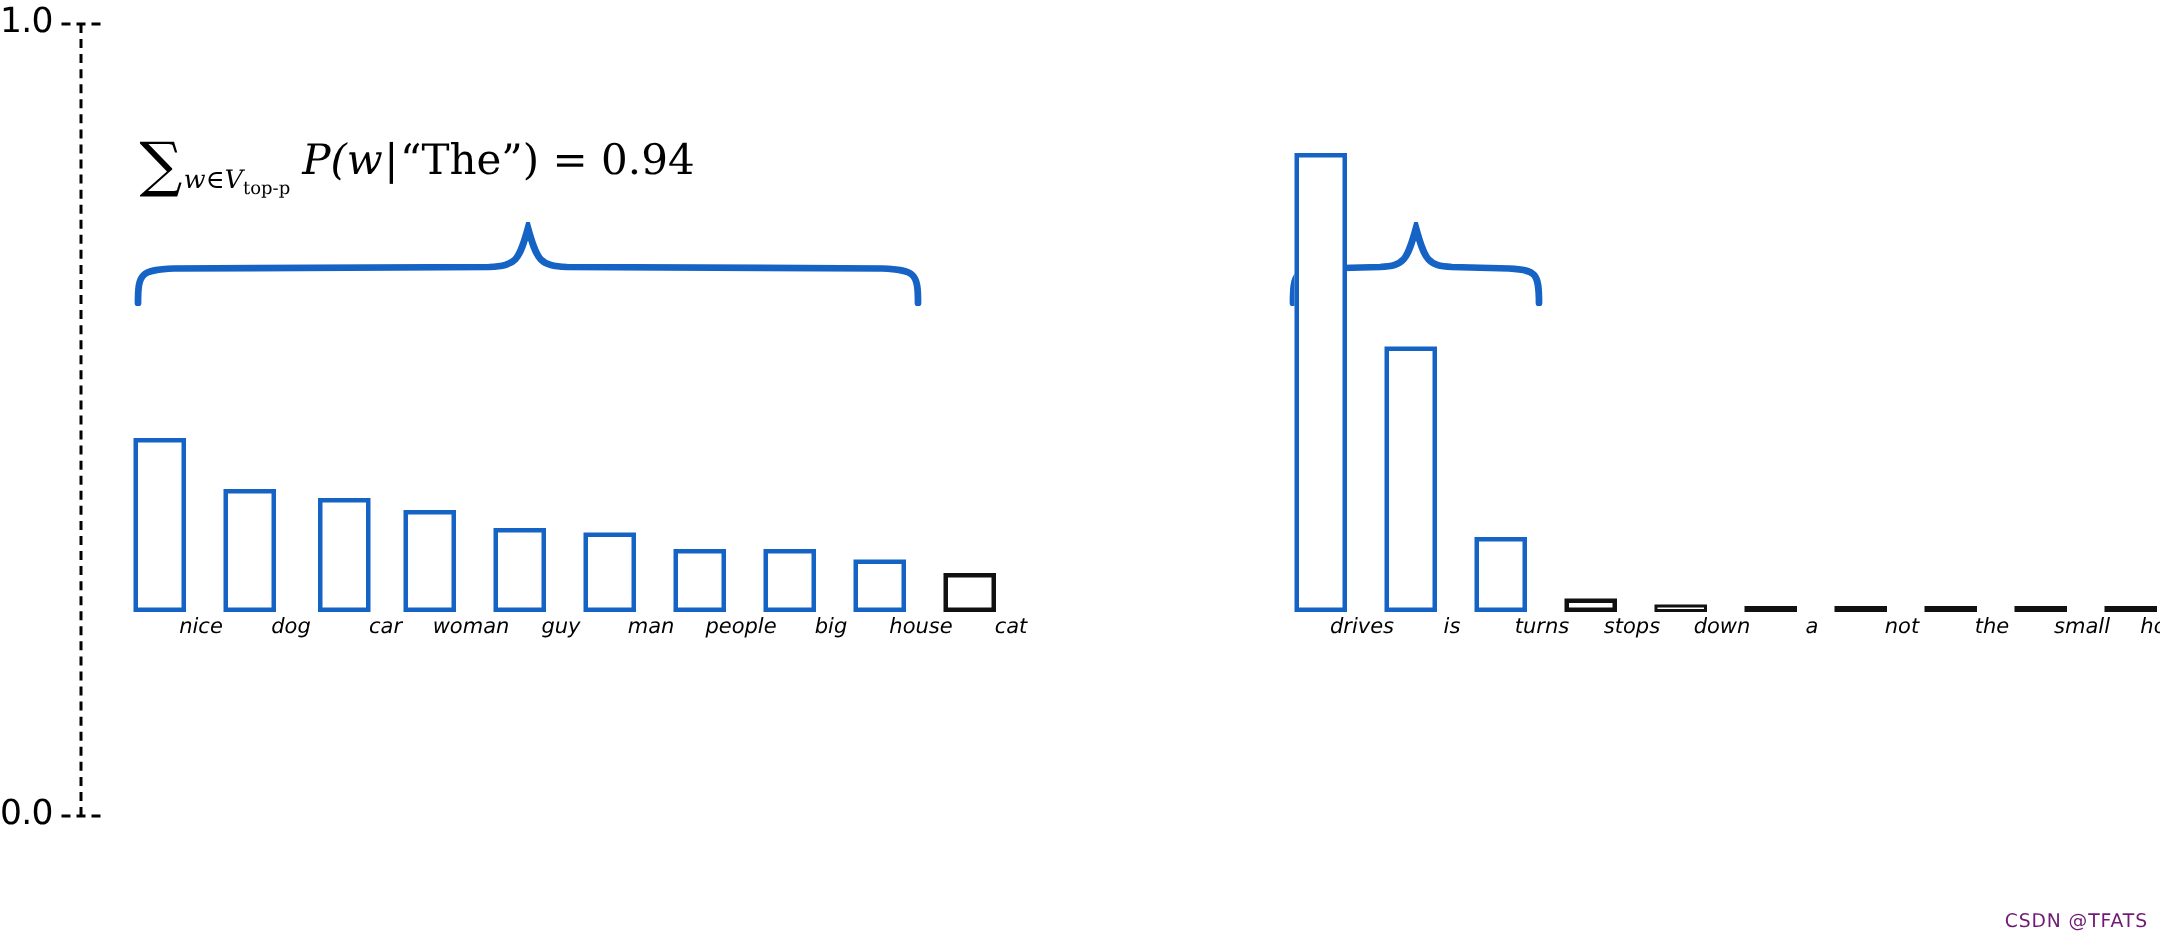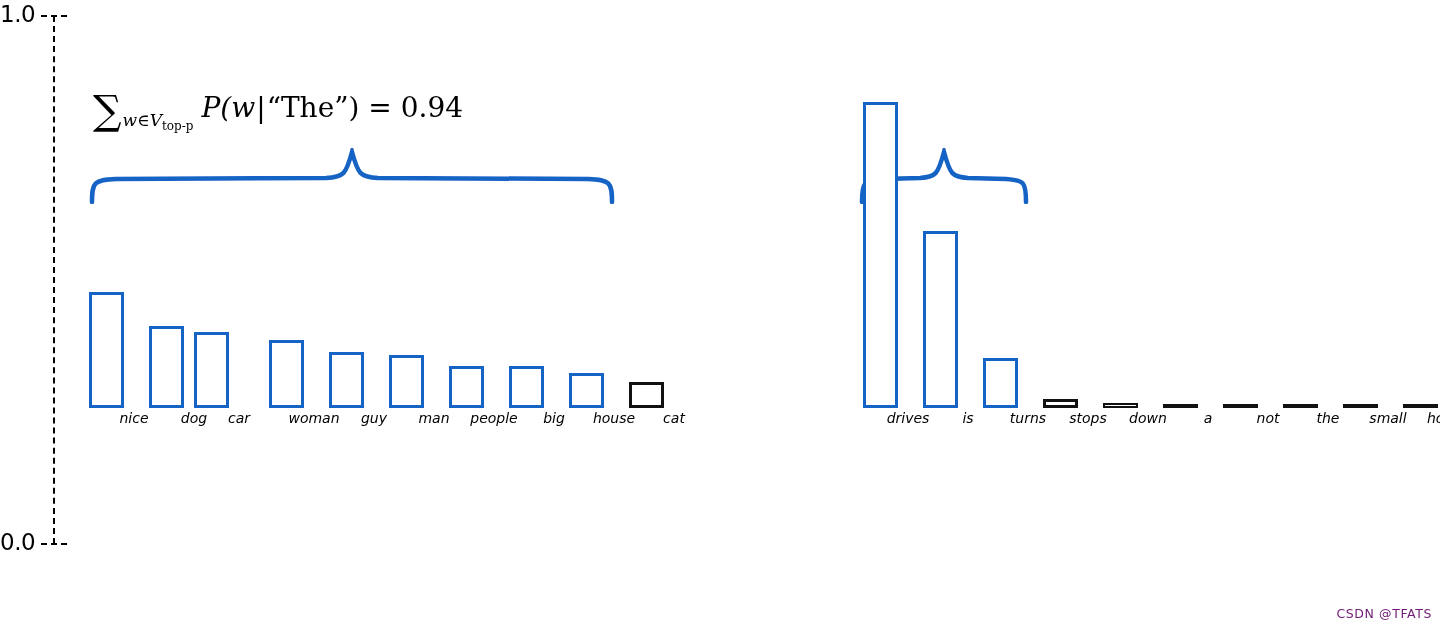--- a/index.html
+++ b/index.html
@@ -180,21 +180,21 @@
 
     <div class="bars" id="bars-left" style="left: 0px;">
         <div class="bar-slot" style="left: 89px;">
           <div class="bar" style="height: 115.94px;"></div>
           <div class="bar-label">nice</div>
         </div>
         <div class="bar-slot" style="left: 149px;">
           <div class="bar" style="height: 81.685px;"></div>
           <div class="bar-label">dog</div>
         </div>
-        <div class="bar-slot" style="left: 194px;">
+        <div class="bar-slot" style="left: 212px;">
           <div class="bar" style="height: 76.415px;"></div>
           <div class="bar-label">car</div>
         </div>
         <div class="bar-slot" style="left: 269px;">
           <div class="bar" style="height: 68.51px;"></div>
           <div class="bar-label">woman</div>
         </div>
         <div class="bar-slot" style="left: 329px;">
           <div class="bar" style="height: 56.389px;"></div>
           <div class="bar-label">guy</div>

